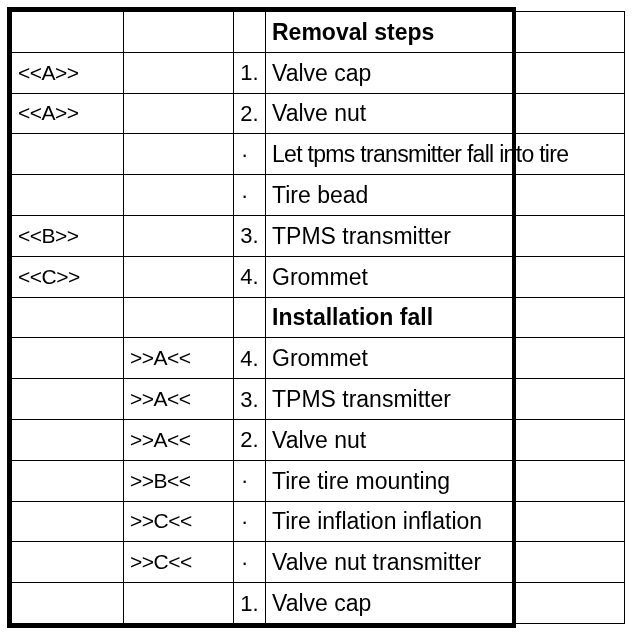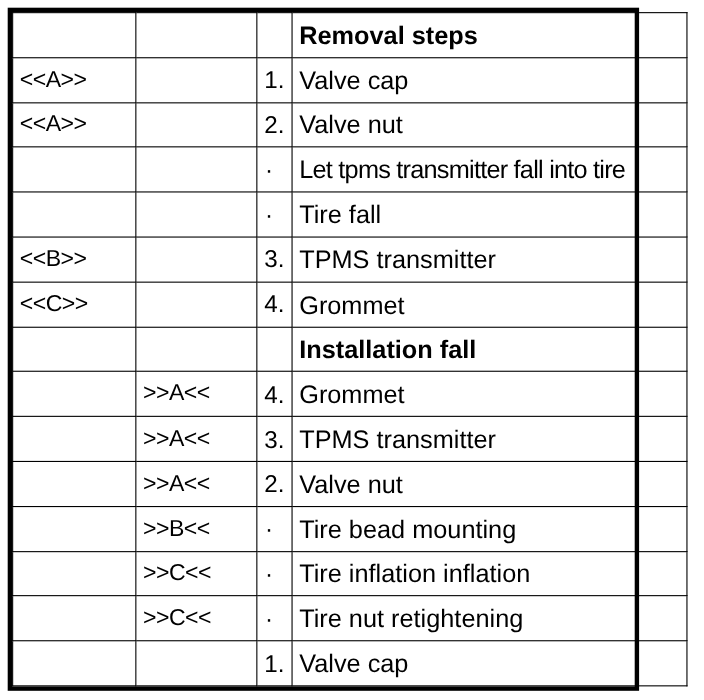--- a/index.html
+++ b/index.html
@@ -11,21 +11,21 @@
     width: 640px;
     height: 636px;
     font-family: "Liberation Sans", sans-serif;
     color: #000000;
     overflow: hidden;
   }
   #table-wrap {
     position: absolute;
     left: 7px;
     top: 7px;
-    width: 574px;
+    width: 509px;
     height: 621px;
     box-sizing: border-box;
     border: 4px solid #000000;
   }
   table.steps-table {
     width: 100%;
     height: 100%;
     border-collapse: collapse;
     table-layout: fixed;
     font-size: 22px;
@@ -107,21 +107,21 @@
         <tr>
           <td class="ref-cell"></td>
           <td class="ref2-cell"></td>
           <td class="num-cell bullet">·</td>
           <td class="desc-cell tight">Let tpms transmitter fall into tire</td>
         </tr>
         <tr>
           <td class="ref-cell"></td>
           <td class="ref2-cell"></td>
           <td class="num-cell bullet">·</td>
-          <td class="desc-cell">Tire fall</td>
+          <td class="desc-cell">Tire bead</td>
         </tr>
         <tr>
           <td class="ref-cell">&lt;&lt;B&gt;&gt;</td>
           <td class="ref2-cell"></td>
           <td class="num-cell">3.</td>
           <td class="desc-cell">TPMS transmitter</td>
         </tr>
         <tr>
           <td class="ref-cell">&lt;&lt;C&gt;&gt;</td>
           <td class="ref2-cell"></td>
@@ -149,33 +149,33 @@
         <tr>
           <td class="ref-cell"></td>
           <td class="ref2-cell">&gt;&gt;A&lt;&lt;</td>
           <td class="num-cell">2.</td>
           <td class="desc-cell">Valve nut</td>
         </tr>
         <tr>
           <td class="ref-cell"></td>
           <td class="ref2-cell">&gt;&gt;B&lt;&lt;</td>
           <td class="num-cell bullet">·</td>
-          <td class="desc-cell">Tire bead mounting</td>
+          <td class="desc-cell">Tire tire mounting</td>
         </tr>
         <tr>
           <td class="ref-cell"></td>
           <td class="ref2-cell">&gt;&gt;C&lt;&lt;</td>
           <td class="num-cell bullet">·</td>
           <td class="desc-cell">Tire inflation inflation</td>
         </tr>
         <tr>
           <td class="ref-cell"></td>
           <td class="ref2-cell">&gt;&gt;C&lt;&lt;</td>
           <td class="num-cell bullet">·</td>
-          <td class="desc-cell">Tire nut retightening</td>
+          <td class="desc-cell">Valve nut transmitter</td>
         </tr>
         <tr>
           <td class="ref-cell"></td>
           <td class="ref2-cell"></td>
           <td class="num-cell">1.</td>
           <td class="desc-cell">Valve cap</td>
         </tr>
       </tbody>
   </table>
 </div>

